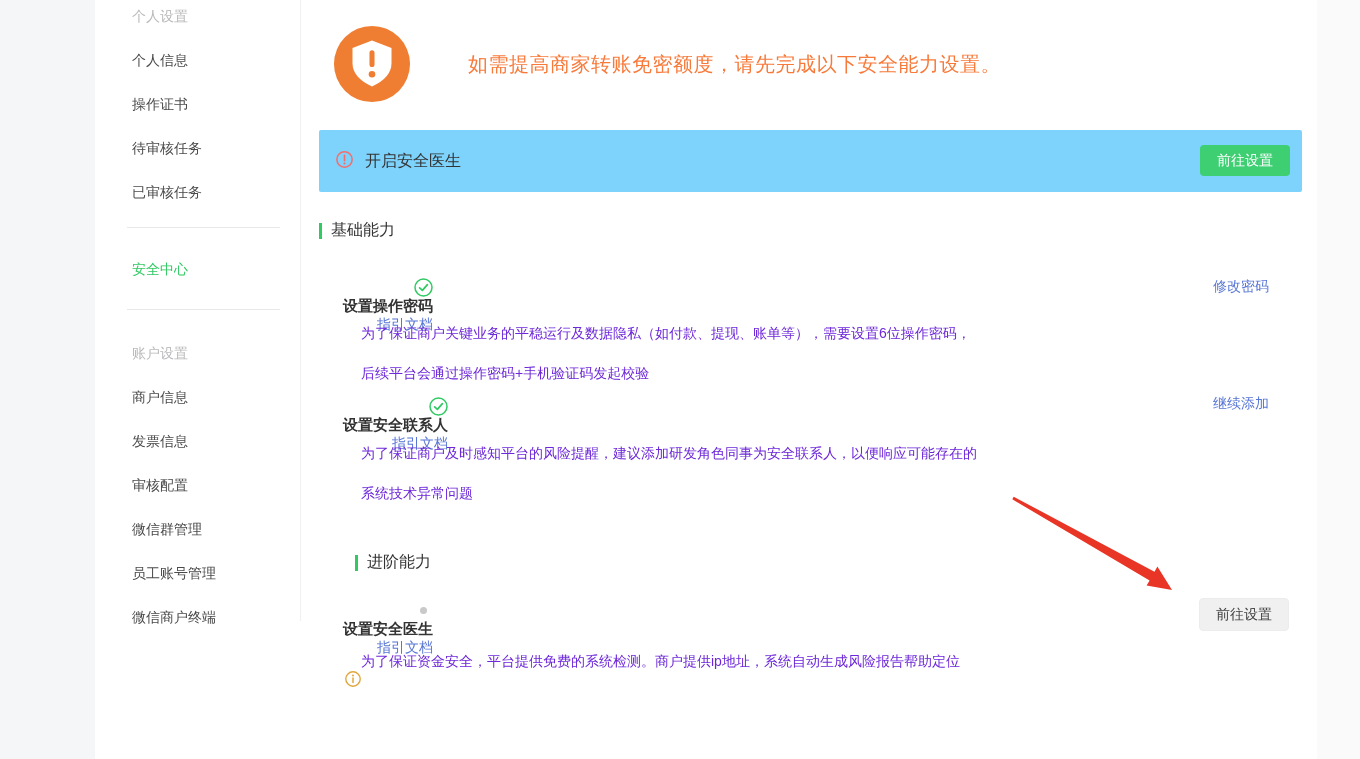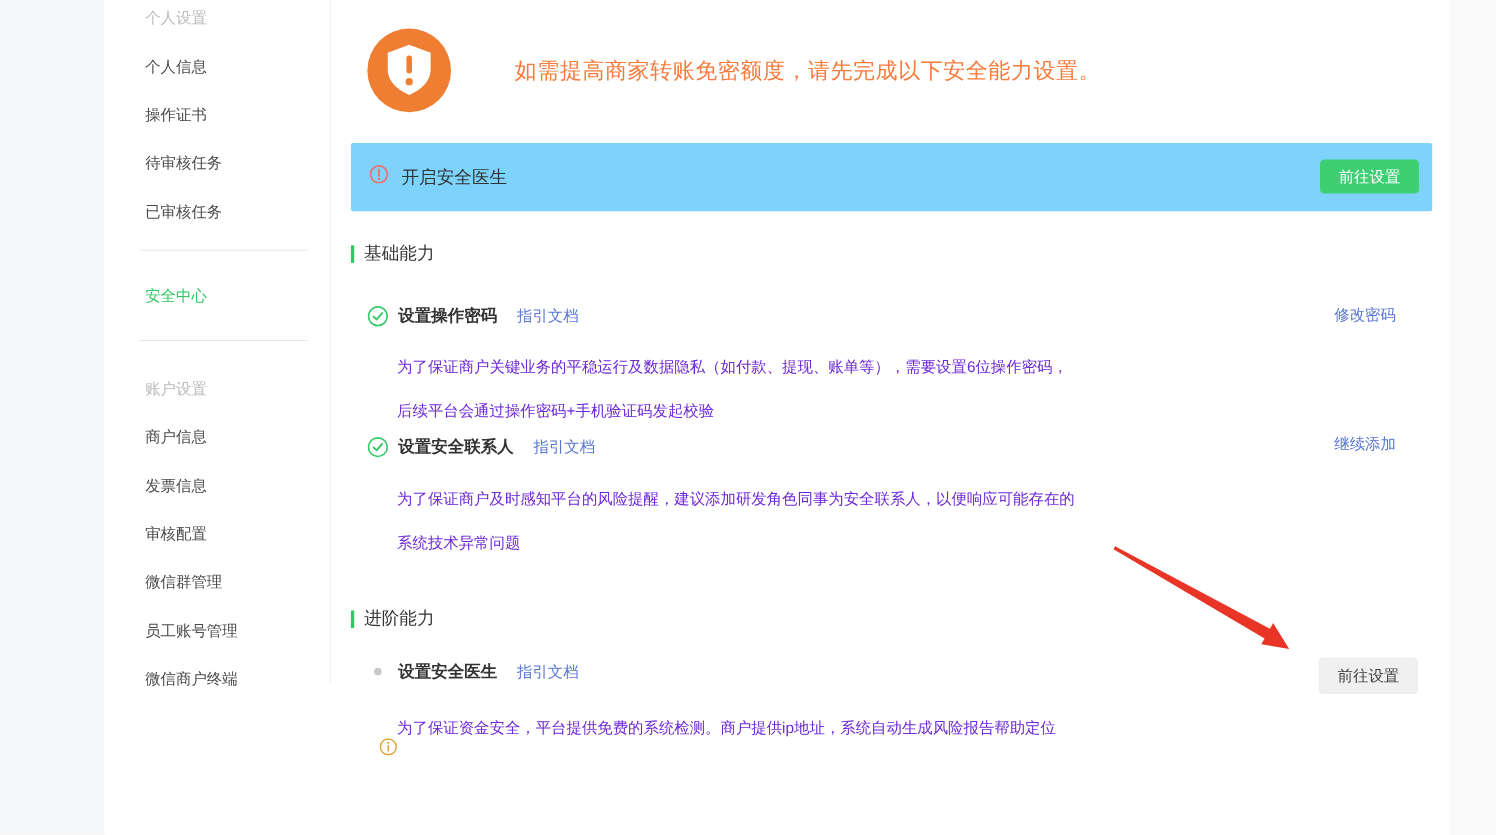--- a/index.html
+++ b/index.html
@@ -38,21 +38,21 @@
   .alert-msg{margin-left:57px;font-size:20px;color:var(--orange-text);letter-spacing:.5px;}
   .banner{position:absolute;left:18px;top:130px;width:983px;height:62px;background:#7dd3fc;border-radius:2px;display:flex;align-items:center;}
   .banner .circ-icon{margin-left:17px;}
   .banner-title{margin-left:12px;font-size:16px;color:#333;}
   .btn-green{position:absolute;right:12px;top:15px;width:90px;height:31px;background:var(--button-green);
     color:#fff;font-size:14px;border:none;border-radius:4px;cursor:pointer;
     display:flex;align-items:center;justify-content:center;font-family:inherit;}
   .section-title{position:absolute;left:18px;display:flex;align-items:center;}
   .section-bar{width:3px;height:16px;background:var(--brand-green);}
   .section-label{margin-left:9px;font-size:16px;color:#333;}
-  .cap-row{position:absolute;left:33px;display:flex;align-items:flex-end;}
+  .cap-row{position:absolute;left:33px;display:flex;align-items:flex-end;flex-direction:column;}
   .cap-status{width:19px;height:19px;flex:0 0 19px;display:flex;align-items:center;justify-content:center;}
   .cap-title{margin-left:9px;font-size:15px;font-weight:bold;color:#333;}
   .doc-link{margin-left:18px;font-size:14px;color:var(--link-blue);text-decoration:none;cursor:pointer;}
   .action-link{position:absolute;right:48px;font-size:14px;color:var(--link-blue);text-decoration:none;cursor:pointer;}
   .cap-desc{position:absolute;left:60px;width:622px;font-size:14px;color:#6d28d9;line-height:40px;}
   .gray-dot{width:7px;height:7px;border-radius:50%;background:#c9c9c9;}
   .btn-gray{position:absolute;right:28px;top:598px;width:90px;height:33px;background:#f0f0f0;border:1px solid #ececec;
     border-radius:4px;font-size:14px;color:#3f3f3f;cursor:pointer;font-family:inherit;
     display:flex;align-items:center;justify-content:center;}
   .warn-row{position:absolute;left:44px;top:671px;display:flex;align-items:center;}
@@ -134,21 +134,21 @@
         <circle cx="9.5" cy="9.5" r="8.5" fill="none" stroke="var(--brand-green)" stroke-width="1.5"></circle>
         <polyline points="5.6,9.8 8.4,12.4 13.4,6.6" fill="none" stroke="var(--brand-green)" stroke-width="1.7" stroke-linecap="round" stroke-linejoin="round"></polyline>
       </svg>
     </span>
     <span class="cap-title">设置安全联系人</span>
     <a class="doc-link">指引文档</a>
   </div>
   <a class="action-link" style="top:395px;">继续添加</a>
   <p class="cap-desc" style="top:433px;">为了保证商户及时感知平台的风险提醒，建议添加研发角色同事为安全联系人，以便响应可能存在的系统技术异常问题</p>
 
-  <div class="section-title" style="top:552px;">
+  <div class="section-title" style="top:552px;margin-left:36px;">
     <span class="section-bar"></span>
     <span class="section-label">进阶能力</span>
   </div>
 
   <div class="cap-row" style="top:601px;">
     <span class="cap-status">
         <span class="gray-dot"></span>
       </span>
     <span class="cap-title">设置安全医生</span>
     <a class="doc-link">指引文档</a>

